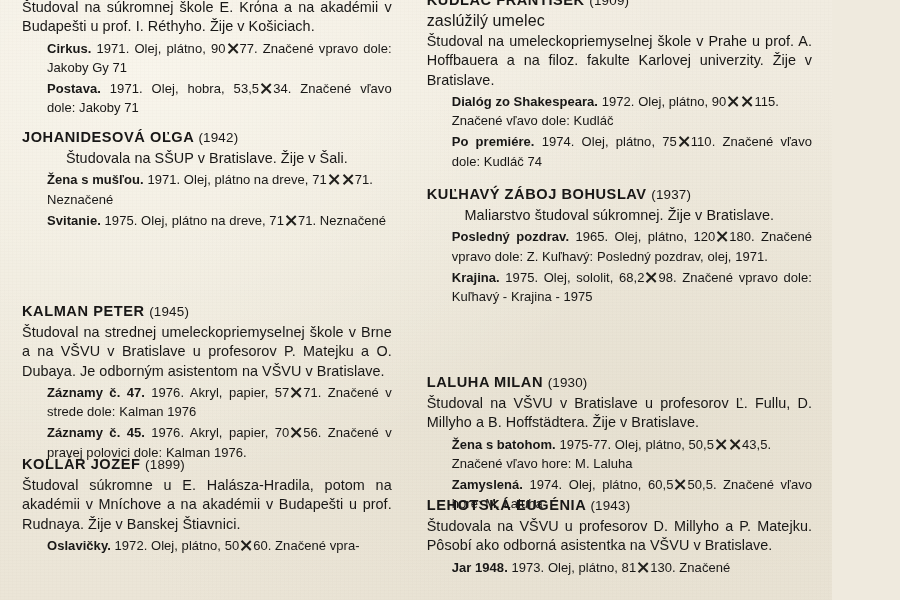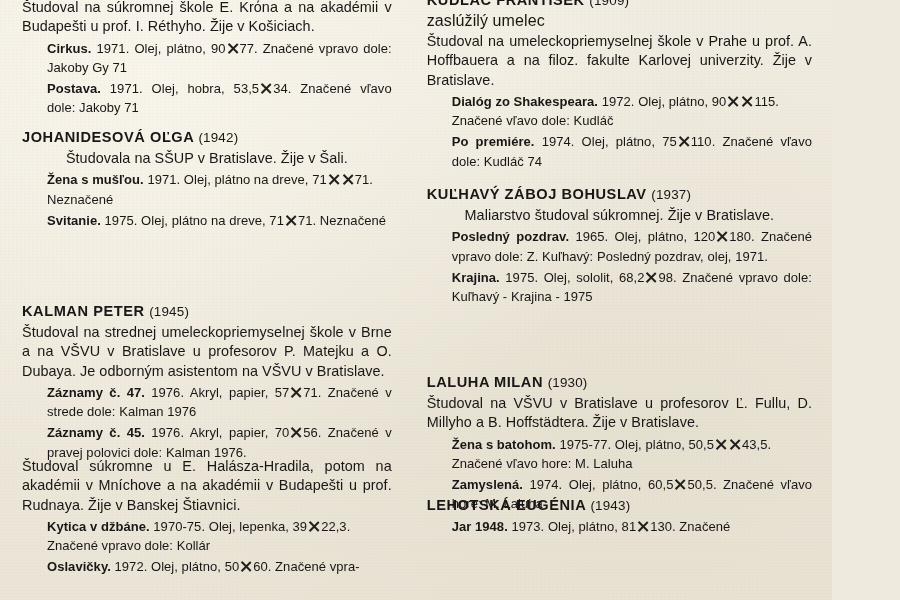--- a/index.html
+++ b/index.html
@@ -176,25 +176,26 @@
           <li class="work">
             <span class="title">Záznamy č. 47.</span><span> 1976. Akryl, papier, 57</span><span class="mul"></span><span>71. Značené v strede dole: Kalman 1976</span>
           </li>
           <li class="work">
             <span class="title">Záznamy č. 45.</span><span> 1976. Akryl, papier, 70</span><span class="mul"></span><span>56. Značené v pravej polovici dole: Kalman 1976.</span>
           </li>
         </ul>
       </div>
 
       <div class="blk clip-top" style="top:455px; bottom:0;">
+        <p class="entry-head">
+          <span>KOLLÁR JOZEF</span>
+          <span class="year">(1899)</span>
+        </p>
         <p class="bio">Študoval súkromne u E. Halásza-Hradila, potom na akadémii v Mníchove a na akadémii v Budapešti u prof. Rudnaya. Žije v Banskej Štiavnici.</p>
         <ul class="works">
-          <li class="work nojust">
-            <span class="title">Kytica v džbáne.</span><span> 1970-75. Olej, lepenka, 39</span><span class="mul"></span><span>22,3. Značené vpravo dole: Kollár</span>
-          </li>
           <li class="work">
             <span class="title">Oslavičky.</span><span> 1972. Olej, plátno, 50</span><span class="mul"></span><span>60. Značené vpra-</span>
           </li>
         </ul>
       </div>
 
     </div>
 
     <div class="column right">
 
@@ -245,20 +246,21 @@
             <span class="title">Zamyslená.</span><span> 1974. Olej, plátno, 60,5</span><span class="mul"></span><span>50,5. Značené vľavo hore: M. Laluha</span>
           </li>
         </ul>
       </div>
 
       <div class="blk clip-top" style="top:496px; bottom:0;">
         <p class="entry-head">
           <span>LEHOTSKÁ EUGÉNIA</span>
           <span class="year">(1943)</span>
         </p>
+        <p class="bio">Študovala na VŠVU u profesorov D. Millyho a P. Matejku. Pôsobí ako odborná asistentka na VŠVU v Bratislave.</p>
         <ul class="works">
           <li class="work">
             <span class="title">Jar 1948.</span><span> 1973. Olej, plátno, 81</span><span class="mul"></span><span>130. Značené</span>
           </li>
         </ul>
       </div>
 
     </div>
   </div>
 </div>

